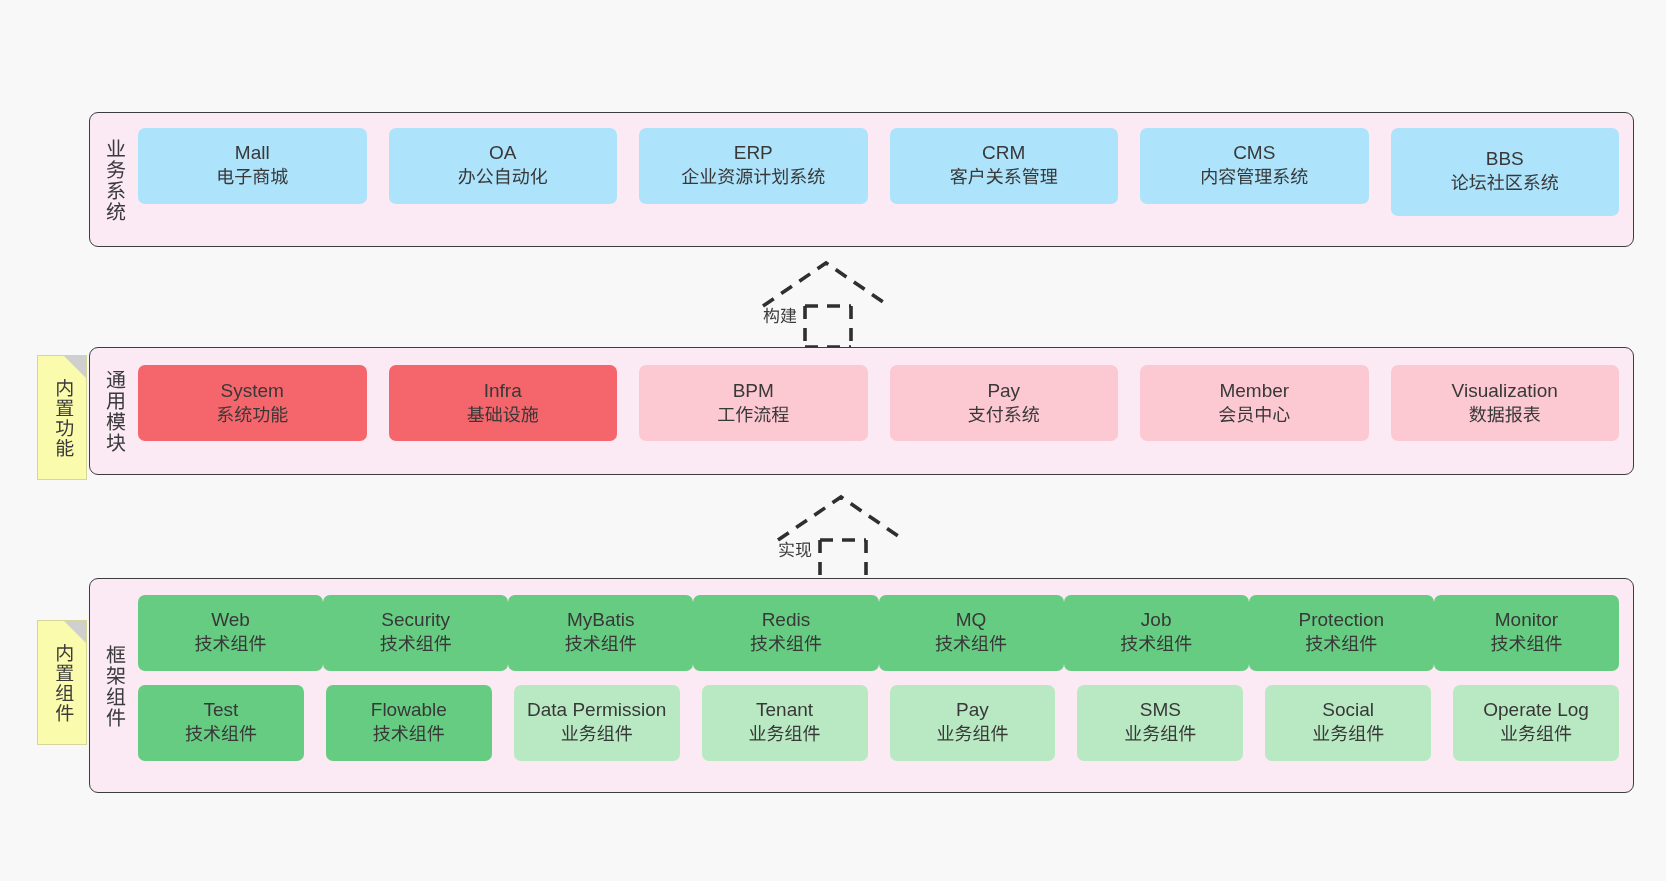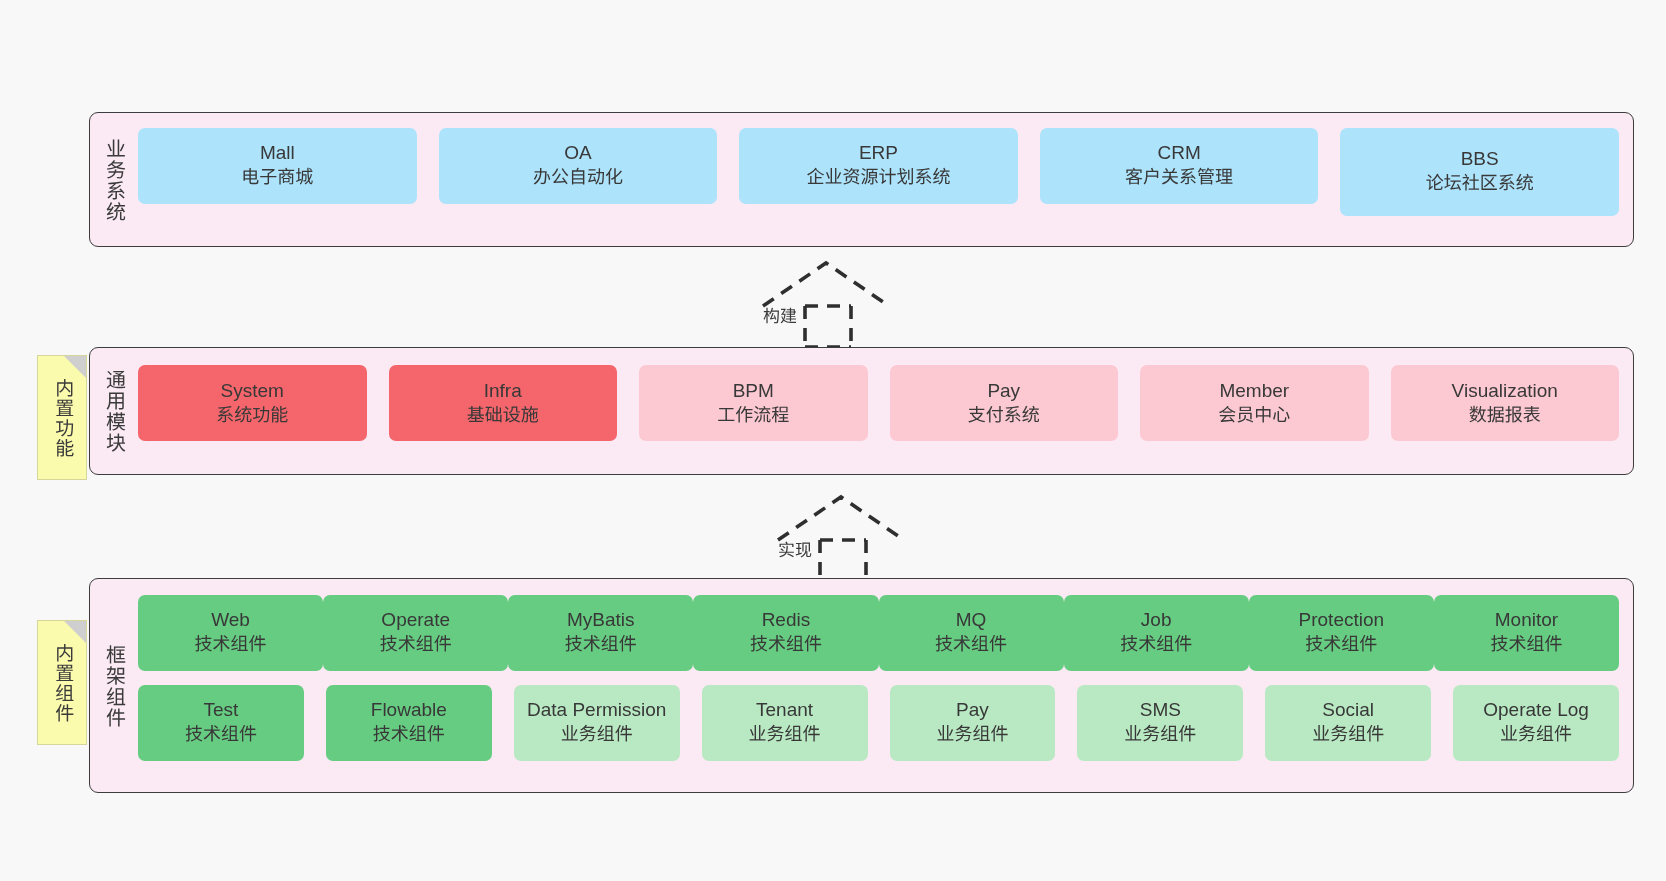--- a/index.html
+++ b/index.html
@@ -159,20 +159,24 @@
           <span class="cn">办公自动化</span>
         </div>
         <div class="node c-blue" style="height:76px;">
           <span class="en">ERP</span>
           <span class="cn">企业资源计划系统</span>
         </div>
         <div class="node c-blue" style="height:76px;">
           <span class="en">CRM</span>
           <span class="cn">客户关系管理</span>
         </div>
+        <div class="node c-blue" style="height:76px;">
+          <span class="en">CMS</span>
+          <span class="cn">内容管理系统</span>
+        </div>
         <div class="node c-blue" style="height:88px;">
           <span class="en">BBS</span>
           <span class="cn">论坛社区系统</span>
         </div>
       </div>
     </div>
   </div>
 
   <div class="arrow" style="left:763px; top:258px; width:150px; height:90px;">
     <svg width="150" height="90" viewBox="0 0 150 90">
@@ -235,21 +239,21 @@
   <div class="layer" style="left:89px; top:578px; width:1545px; height:215px;">
     <div class="layer-title">框架组件</div>
     <div class="layer-body">
 
       <div class="row" style="gap:0;">
         <div class="node c-green" style="height:76px;">
           <span class="en">Web</span>
           <span class="cn">技术组件</span>
         </div>
         <div class="node c-green" style="height:76px;">
-          <span class="en">Operate</span>
+          <span class="en">Security</span>
           <span class="cn">技术组件</span>
         </div>
         <div class="node c-green" style="height:76px;">
           <span class="en">MyBatis</span>
           <span class="cn">技术组件</span>
         </div>
         <div class="node c-green" style="height:76px;">
           <span class="en">Redis</span>
           <span class="cn">技术组件</span>
         </div>

